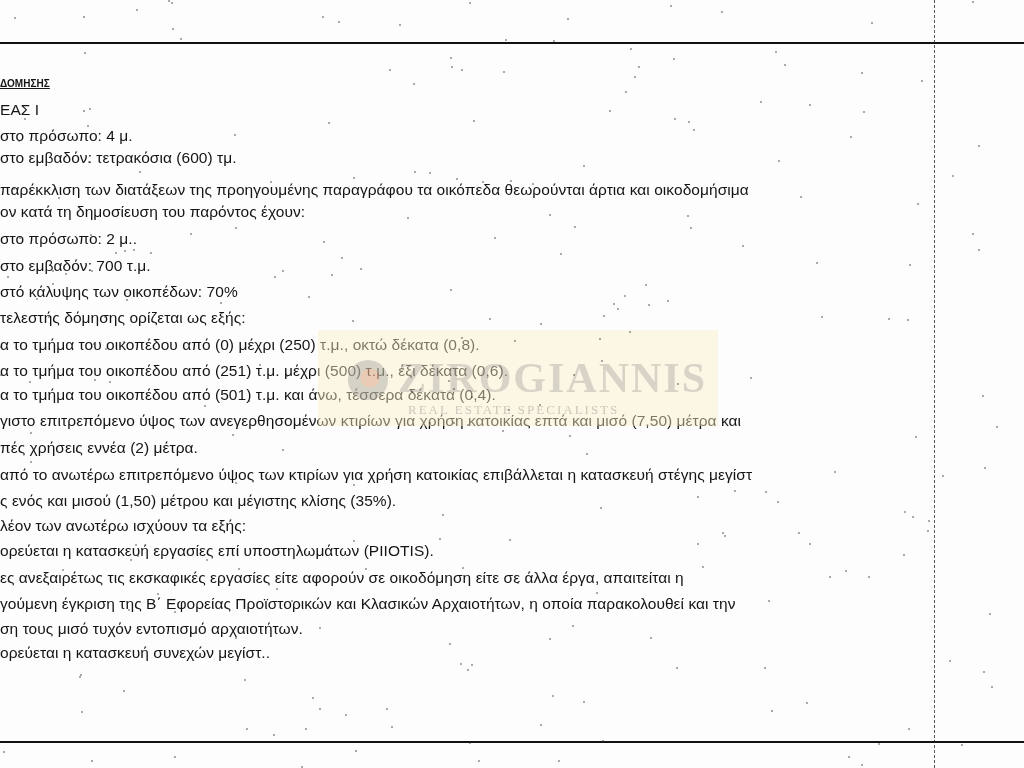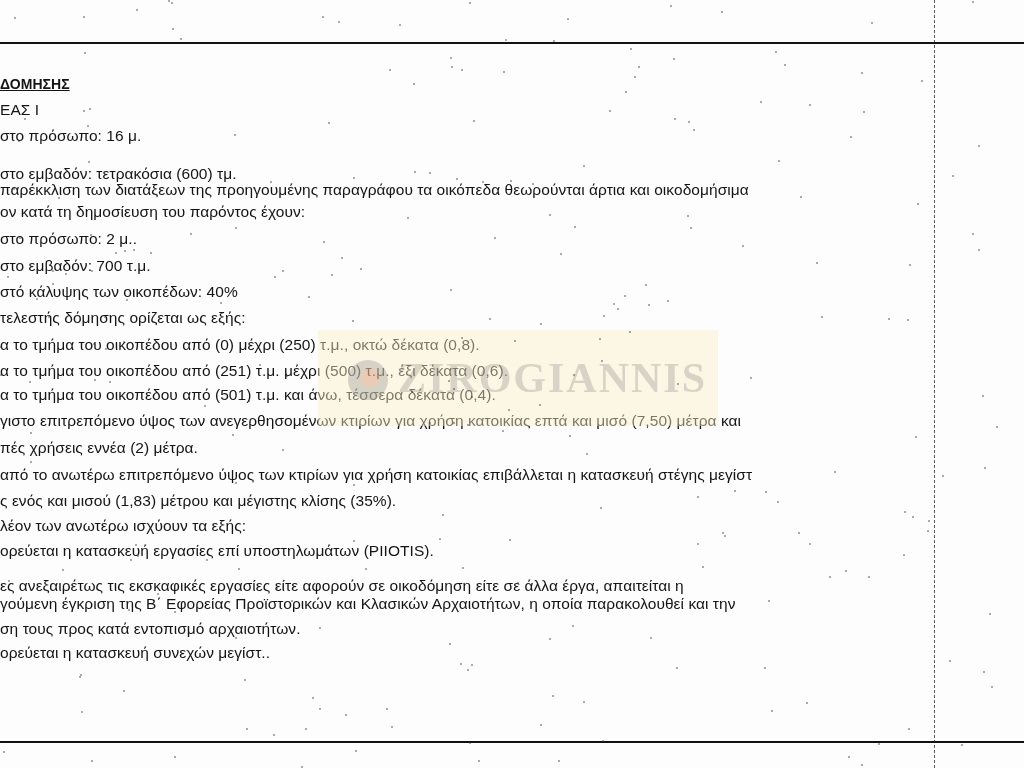--- a/index.html
+++ b/index.html
@@ -46,21 +46,21 @@
       position: absolute;
       left: 0;
       white-space: nowrap;
       font-size: 15.5px;
       letter-spacing: 0.05px;
       line-height: 20px;
     }
     .heading {
       font-weight: bold;
       text-decoration: underline;
-      font-size: 14px;
+      font-size: 10px;
     }
     .watermark {
       position: absolute;
       left: 318px;
       top: 330px;
       width: 400px;
       height: 96px;
       background: rgba(250, 240, 200, 0.45);
       pointer-events: none;
     }
@@ -105,46 +105,47 @@
 <body>
 
 <div class="page">
   <div class="hline top"></div>
   <div class="hline bottom"></div>
   <div class="vdash"></div>
 
   <div class="text-block">
     <div class="line heading" style="top:2px;">ΔΟΜΗΣΗΣ</div>
     <div class="line" style="top: 28px;">ΕΑΣ Ι</div>
-    <div class="line" style="top: 54px;">στο πρόσωπο: 16 μ.</div>
-    <div class="line" style="top: 92px;">στο εμβαδόν: τετρακόσια (600) τμ.</div>
+    <div class="line" style="top: 54px;">στο πρόσωπο: 4 μ.</div>
+    <div class="line" style="top: 76px;">στο εμβαδόν: τετρακόσια (600) τμ.</div>
     <div class="line" style="top: 108px;">παρέκκλιση των διατάξεων της προηγουμένης παραγράφου τα οικόπεδα θεωρούνται άρτια και οικοδομήσιμα</div>
     <div class="line" style="top: 130px;">ον κατά τη δημοσίευση του παρόντος έχουν:</div>
     <div class="line" style="top: 157px;">στο πρόσωπο: 2 μ..</div>
     <div class="line" style="top: 184px;">στο εμβαδόν: 700 τ.μ.</div>
-    <div class="line" style="top: 210px;">στό κάλυψης των οικοπέδων: 40%</div>
+    <div class="line" style="top: 210px;">στό κάλυψης των οικοπέδων: 70%</div>
     <div class="line" style="top: 236px;">τελεστής δόμησης ορίζεται ως εξής:</div>
     <div class="line" style="top: 263px;">α το τμήμα του οικοπέδου από (0) μέχρι (250) τ.μ., οκτώ δέκατα (0,8).</div>
     <div class="line" style="top: 289px;">α το τμήμα του οικοπέδου από (251) τ.μ. μέχρι (500) τ.μ., έξι δέκατα (0,6).</div>
     <div class="line" style="top: 313px;">α το τμήμα του οικοπέδου από (501) τ.μ. και άνω, τέσσερα δέκατα (0,4).</div>
     <div class="line" style="top: 339px;">γιστο επιτρεπόμενο ύψος των ανεγερθησομένων κτιρίων για χρήση κατοικίας επτά και μισό (7,50) μέτρα και</div>
     <div class="line" style="top: 366px;">πές χρήσεις εννέα (2) μέτρα.</div>
     <div class="line" style="top: 393px;"> από το ανωτέρω επιτρεπόμενο ύψος των κτιρίων για χρήση κατοικίας επιβάλλεται η κατασκευή στέγης μεγίστ</div>
-    <div class="line" style="top: 419px;">ς ενός και μισού (1,83) μέτρου και μέγιστης κλίσης (35%).</div>
+    <div class="line" style="top: 419px;">ς ενός και μισού (1,50) μέτρου και μέγιστης κλίσης (35%).</div>
     <div class="line" style="top: 444px;">λέον των ανωτέρω ισχύουν τα εξής:</div>
     <div class="line" style="top: 469px;">ορεύεται η κατασκευή εργασίες επί υποστηλωμάτων (PIIOTIS).</div>
-    <div class="line" style="top: 496px; margin-top: 8px;">ες ανεξαιρέτως τις εκσκαφικές εργασίες είτε αφορούν σε οικοδόμηση είτε σε άλλα έργα, απαιτείται η</div>
+    <div class="line" style="top: 496px;">ες ανεξαιρέτως τις εκσκαφικές εργασίες είτε αφορούν σε οικοδόμηση είτε σε άλλα έργα, απαιτείται η</div>
     <div class="line" style="top: 522px;">γούμενη έγκριση της Β΄ Εφορείας Προϊστορικών και Κλασικών Αρχαιοτήτων, η οποία παρακολουθεί και την</div>
-    <div class="line" style="top: 547px;">ση τους προς κατά εντοπισμό αρχαιοτήτων.</div>
+    <div class="line" style="top: 547px;">ση τους μισό τυχόν εντοπισμό αρχαιοτήτων.</div>
     <div class="line" style="top: 571px;">ορεύεται η κατασκευή συνεχών μεγίστ..</div>
   </div>
 
   <div class="watermark">
     <div class="wm-logo"></div>
     <div class="wm-brand">ZIROGIANNIS</div>
+    <div class="wm-tagline">REAL ESTATE SPECIALISTS</div>
   </div>
 
   <div id="specks">
       <div class="speck" style="left: 502px; top: 430px;"></div>
       <div class="speck" style="left: 118px; top: 187px;"></div>
       <div class="speck" style="left: 453px; top: 388px;"></div>
       <div class="speck" style="left: 80px; top: 674px;"></div>
       <div class="speck" style="left: 603px; top: 315px;"></div>
       <div class="speck" style="left: 291px; top: 600px;"></div>
       <div class="speck" style="left: 673px; top: 58px;"></div>

